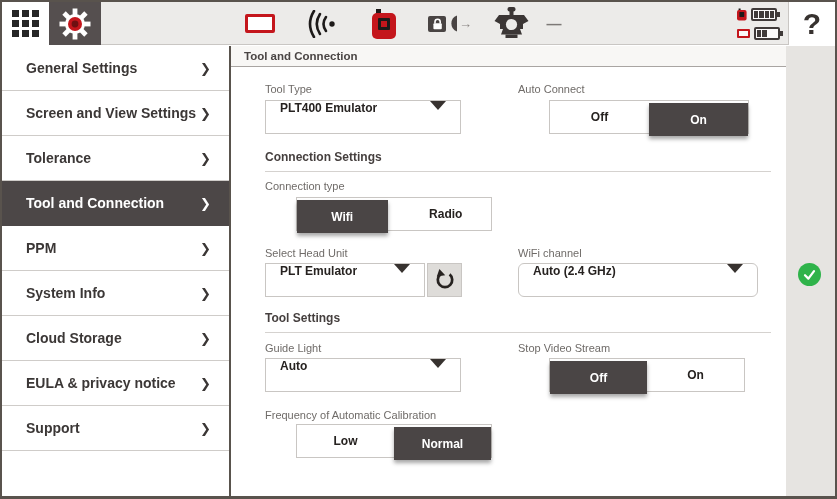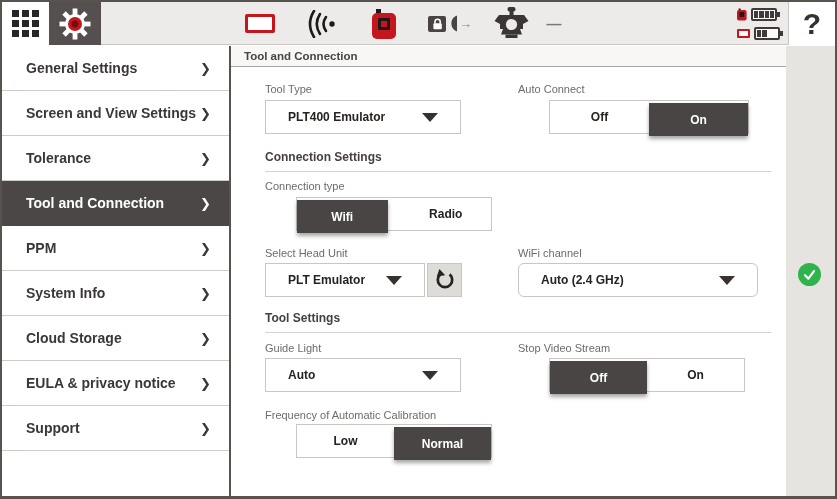--- a/index.html
+++ b/index.html
@@ -57,21 +57,21 @@
   .content-header { height:21px; background:#f8f7f5; border-bottom:1px solid #a9a5a2;
     display:flex; align-items:center; padding-left:13px;
     font-size:11.5px; font-weight:bold; color:#4a4544; }
   .body { position:relative; width:100%; height:calc(100% - 22px); }
 
   .flabel { position:absolute; font-size:11px; color:#6f6b68;text-align:center; }
   .section-title { position:absolute; left:34px; width:506px; font-size:12px; font-weight:bold; color:#453f3e;
     border-bottom:1px solid #d5d2cf; padding-bottom:7px; }
 
   .dropdown { position:absolute; height:34px; background:#fff; border:1px solid #c9c6c3;
-    display:flex; align-items:center; padding:0 22px; cursor:pointer; }
+    display:flex; padding:0 14px; cursor:pointer; }
   .dropdown .val { flex:1; font-size:12px; font-weight:bold; color:#262220; }
   .caret { width:0; height:0; border-left:8px solid transparent; border-right:8px solid transparent;
     border-top:9px solid #37322f; }
 
   .toggle { position:absolute; height:34px; border:1px solid #c9c6c3; background:#fff; display:flex;margin-left:31px; }
   .toggle .half { flex:1; display:flex; align-items:center; justify-content:center;
     font-size:12px; font-weight:bold; color:#262220; cursor:pointer; }
   .toggle .half.sel { background:#4a4545; color:#fff; margin:2px 0 -3px 0;
     box-shadow:0 3px 4px rgba(0,0,0,0.35); z-index:1; }
 

